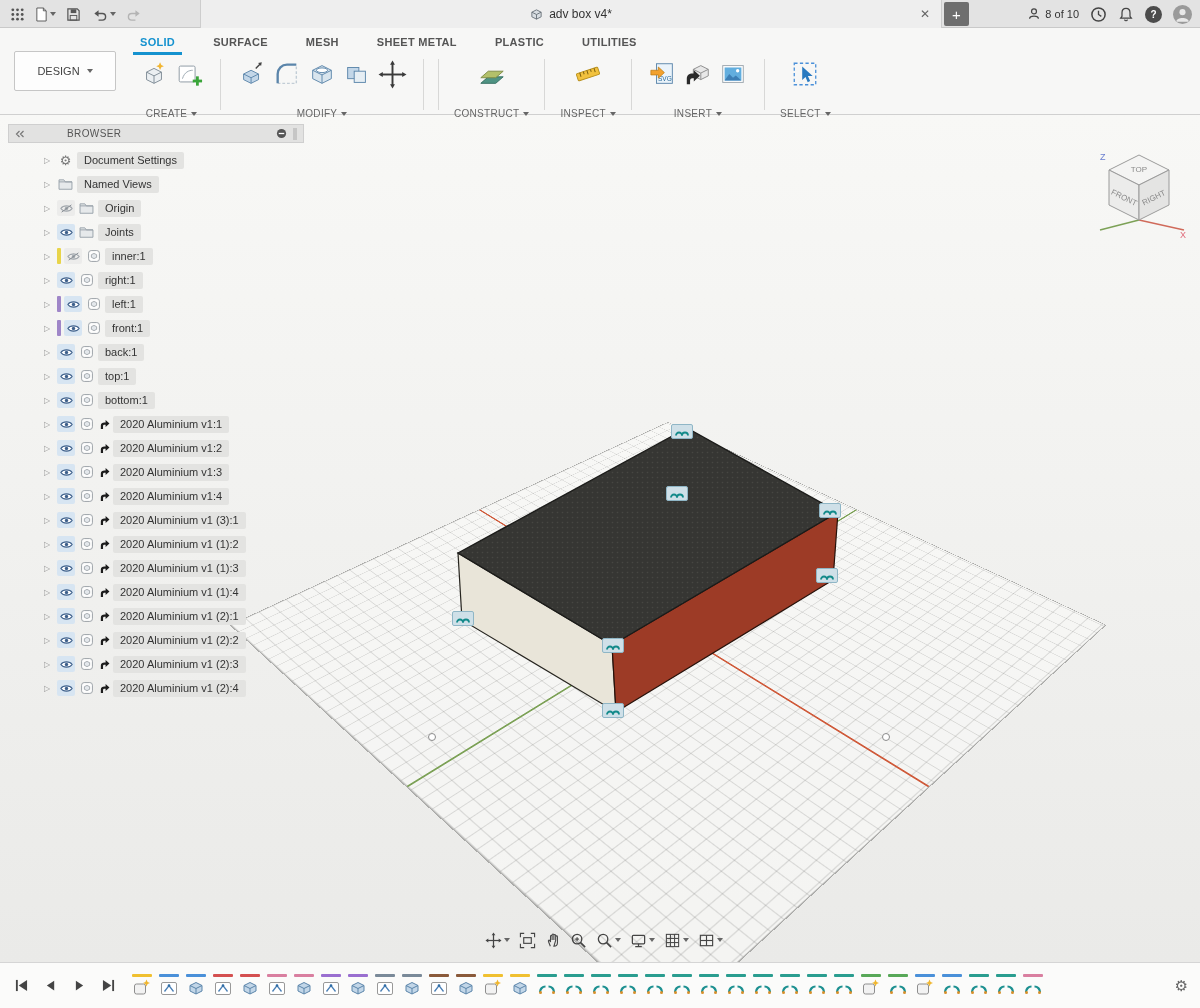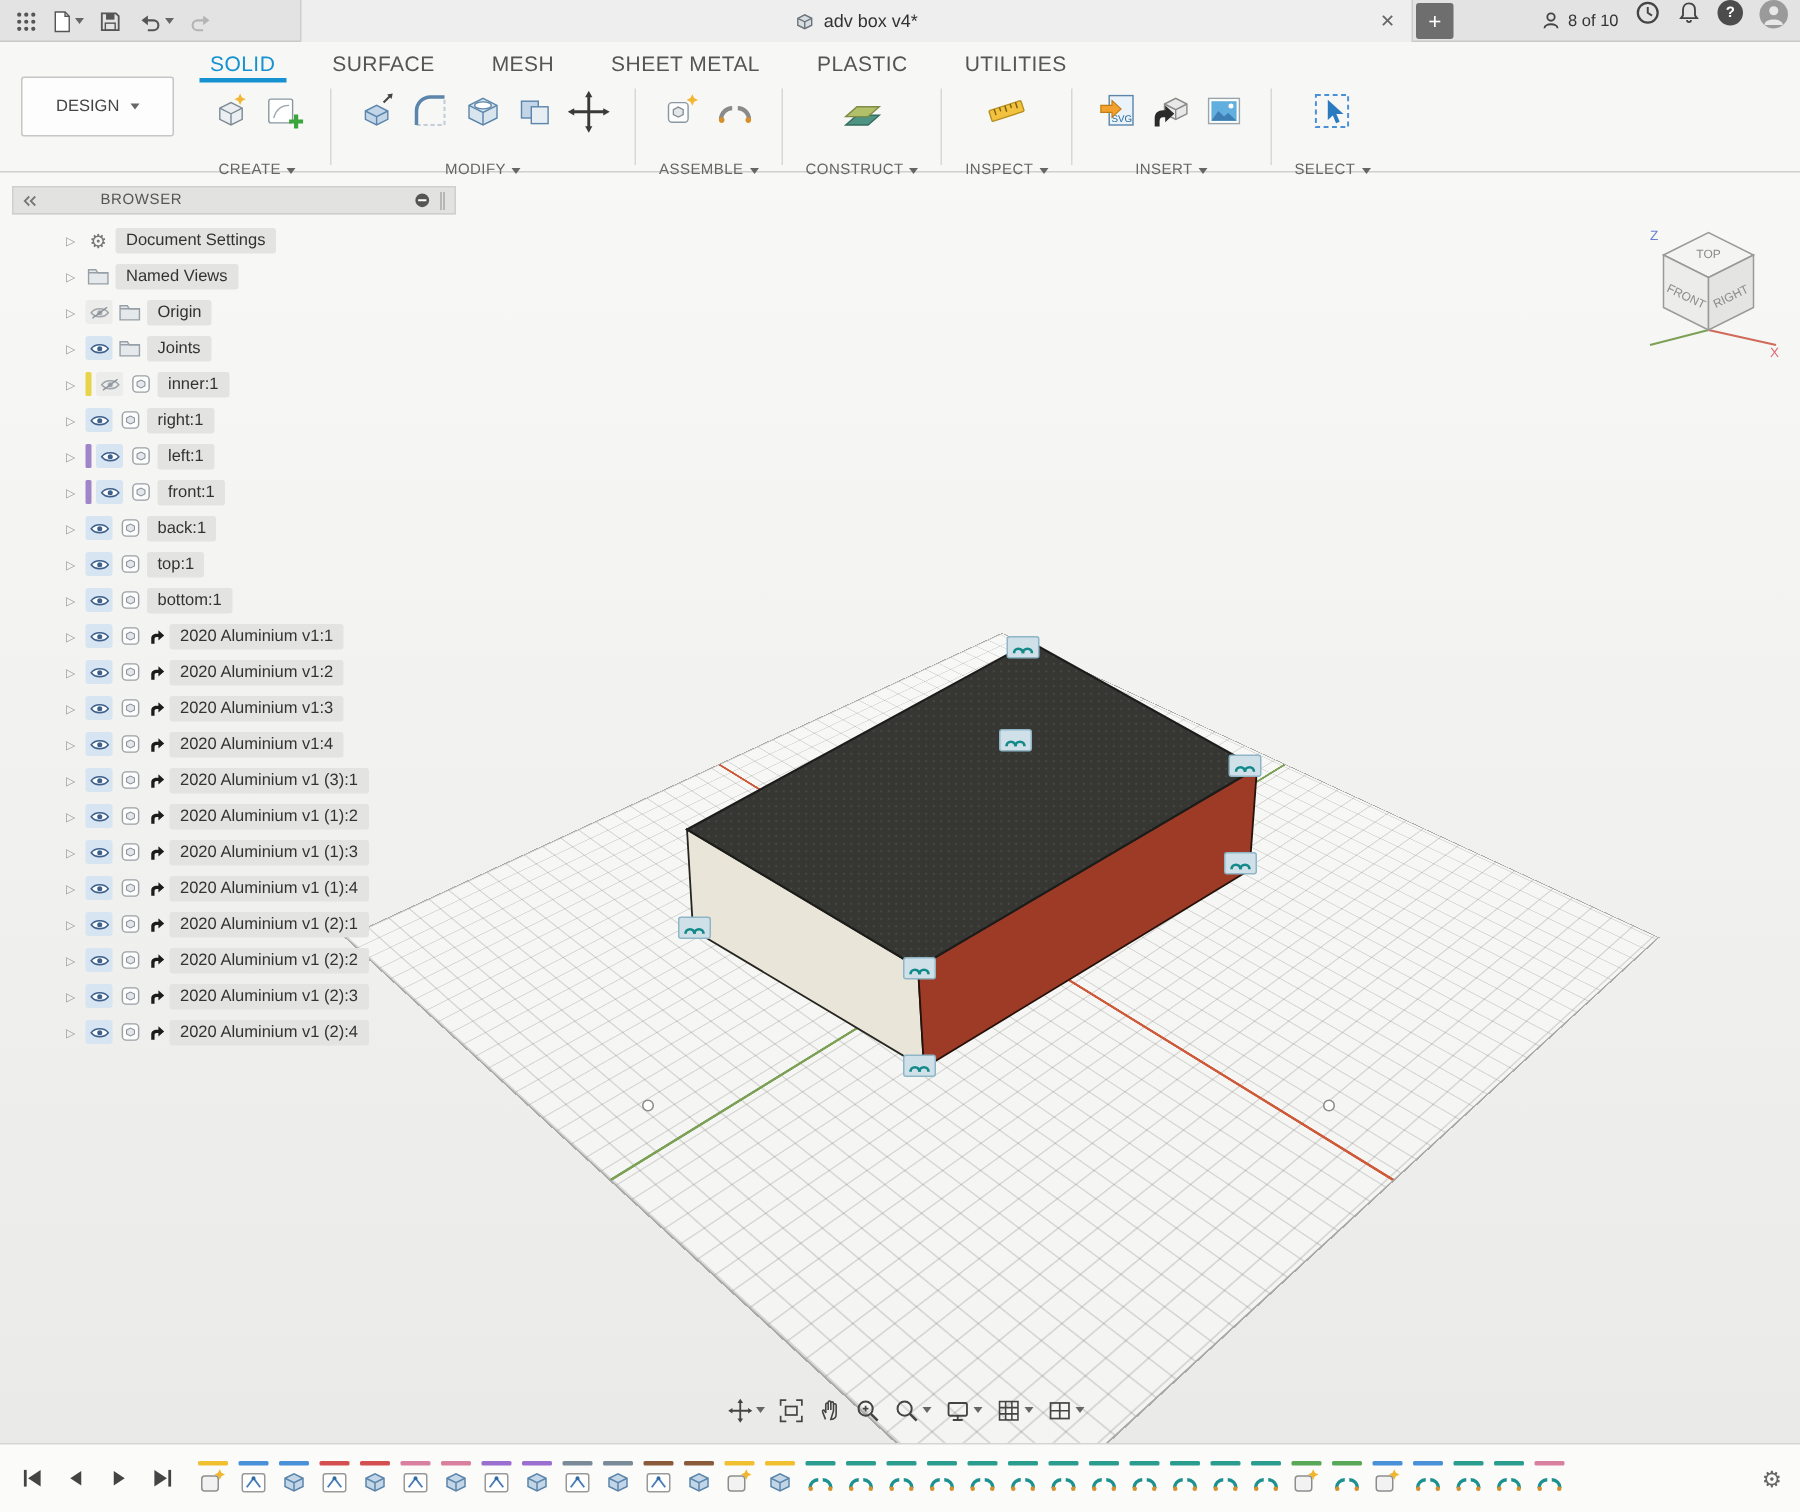--- a/index.html
+++ b/index.html
@@ -14,32 +14,32 @@
   .tb-btn { height:24px; padding:0 4px; display:flex; align-items:center; gap:2px; color:#555; }
   .caret { width:0; height:0; border-left:3px solid transparent; border-right:3px solid transparent;
     border-top:4px solid #666; display:inline-block; }
   .doc-tab { position:absolute; left:200px; width:742px; top:0; height:28px; background:#eeeeee;
     border-left:1px solid #cdcdcd; border-right:1px solid #cdcdcd; display:flex; align-items:center;
     justify-content:center; gap:6px; font-size:12px; color:#333; }
   .tab-close { position:absolute; right:8px; top:6px; width:16px; height:16px; color:#666;
     font-size:12px; line-height:16px; text-align:center; }
   .new-tab { position:absolute; left:944px; top:2px; width:25px; height:24px; background:#6e6e6e;
     color:#fff; font-size:15px; display:flex; align-items:center; justify-content:center; border-radius:2px; }
-  .tb-right { position:absolute; right:8px; top:0; height:28px; display:flex; gap:11px; }
+  .tb-right { position:absolute; right:8px; top:0; height:28px; display:flex; align-items:center; gap:11px; }
   .doc-counter { display:flex; align-items:center; gap:4px; font-size:11px; color:#333; }
   .help-circle { width:17px; height:17px; border-radius:50%; background:#4c4c4c; color:#fff;
     font-size:10px; font-weight:bold; display:flex; align-items:center; justify-content:center; }
   .avatar { width:19px; height:19px; border-radius:50%; background:#9a9a9a; overflow:hidden;
     display:flex; align-items:center; justify-content:center; }
 
   
   #ribbon { position:absolute; top:28px; left:0; right:0; height:87px; background:#f7f7f6;
     border-bottom:1px solid #d0d0d0; z-index:39; }
   .rtabs { position:absolute; top:0; left:140px; height:27px; display:flex; gap:38px; align-items:center;
-    font-size:14px; color:#555; letter-spacing:.3px; }
+    font-size:11px; color:#555; letter-spacing:.3px;font-weight:bold; }
   .rtab { position:relative; height:27px; display:flex; align-items:center; }
   .rtab.active { color:#1592cf; }
   .rtab.active::after { content:''; position:absolute; left:-7px; right:-7px; bottom:0; height:3px; background:#1592cf; }
   .design-btn { position:absolute; left:14px; top:23px; width:102px; height:40px; background:#fdfdfd;
     border:1px solid #c6c6c6; border-radius:2px; display:flex; align-items:center; justify-content:center;
     gap:7px; font-size:11px; color:#444; }
   .rgroups { position:absolute; top:27px; left:130px; height:59px; display:flex; align-items:stretch; }
   .rgroup { display:flex; flex-direction:column; align-items:center; padding:2px 8px 0; }
   .gicons { display:flex; align-items:center; gap:3px; height:40px; }
   .ricon { width:32px; height:34px; display:flex; align-items:center; justify-content:center; border-radius:2px; }
@@ -869,43 +869,20 @@
               </svg>
           </span>
         </div>
         <div class="glabel">
             <span>MODIFY</span>
             <span class="caret"></span>
           </div>
       </div>
       <div class="vdiv"></div>
 
-      <div class="rgroup">
-        <div class="gicons">
-          <span class="ricon">
-            <svg width="28" height="28" viewBox="0 0 30 30">
-                <rect x="5" y="9" width="14" height="14" rx="2.5" fill="#fdfdfd" stroke="#8a97a0"></rect>
-                <path d="M8.5 14 L12 12.2 L15.5 14 V17.5 L12 19.3 L8.5 17.5Z" fill="#e4e8ec" stroke="#8a9096"></path>
-                <path d="M22 3 l1.3 2.8 2.8 1.3 -2.8 1.3 -1.3 2.8 -1.3 -2.8 -2.8 -1.3 2.8 -1.3Z" fill="#f2b632"></path>
-              </svg>
-          </span>
-          <span class="ricon">
-            <svg width="28" height="28" viewBox="0 0 30 30">
-                <path d="M5 21 A8 8 0 0 1 13 13" fill="none" stroke="#8a8a8a" stroke-width="3"></path>
-                <path d="M25 21 A8 8 0 0 0 17 13" fill="none" stroke="#8a8a8a" stroke-width="3"></path>
-                <circle cx="5.5" cy="21.5" r="2" fill="#d78f2a"></circle>
-                <circle cx="24.5" cy="21.5" r="2" fill="#d78f2a"></circle>
-              </svg>
-          </span>
-        </div>
-        <div class="glabel">
-            <span>ASSEMBLE</span>
-            <span class="caret"></span>
-          </div>
-      </div>
       <div class="vdiv"></div>
 
       <div class="rgroup">
         <div class="gicons">
           <span class="ricon">
             <svg width="30" height="28" viewBox="0 0 30 30">
                 <path d="M3 25 L11 18 H27 L19 25Z" fill="#4f9383" stroke="#336e60"></path>
                 <path d="M3 19 L11 12 H27 L19 19Z" fill="#b3c06a" stroke="#7e8c46"></path>
               </svg>
           </span>

